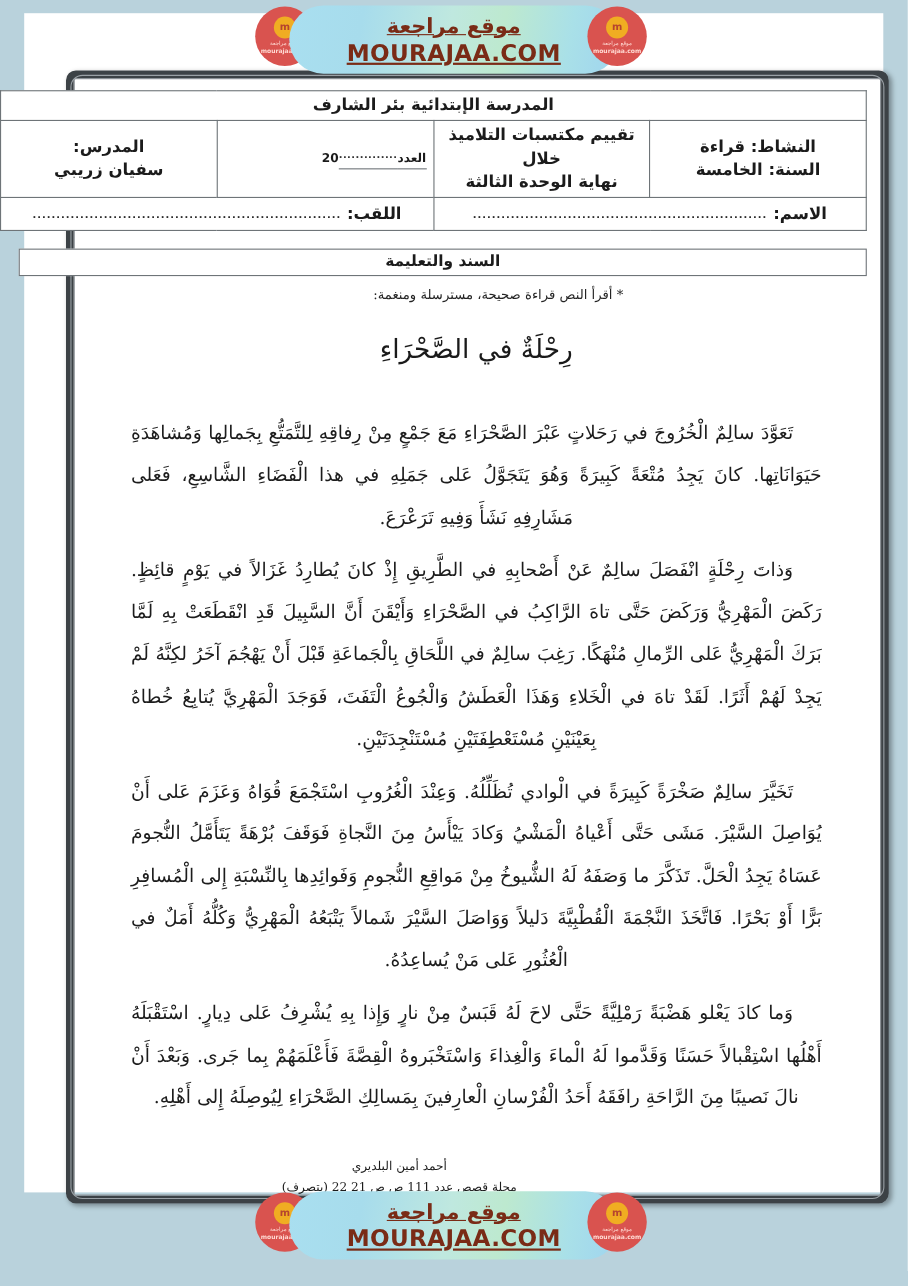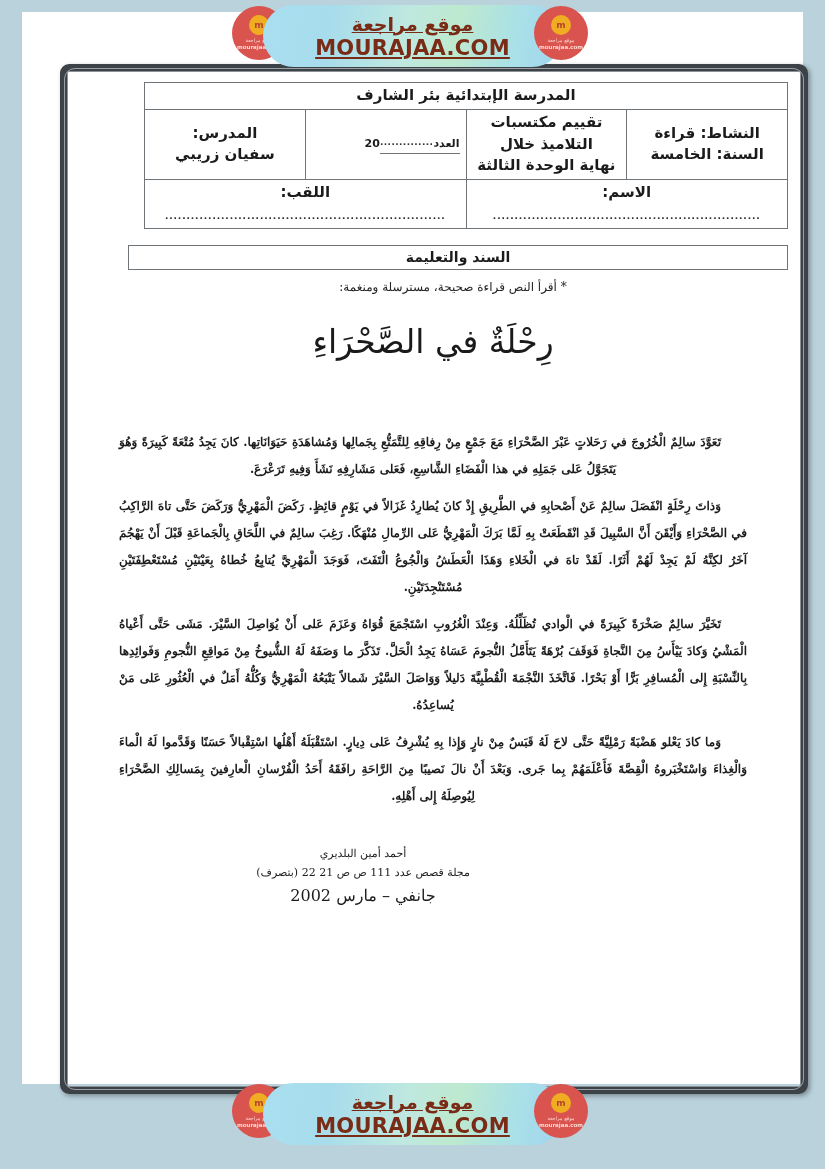--- a/index.html
+++ b/index.html
@@ -98,21 +98,21 @@
 
   .content {
     position: absolute;
     left: 56px; top: 70px;
     width: 710px; height: 990px;
     z-index: 12;
   }
 
   
   table.hdr {
-    width: 644px;
+    width: 788px;
     border-collapse: collapse;
     table-layout: fixed;
     background: #fff;
     direction: rtl;
   }
   table.hdr td {
     border: 1px solid #6e7478;
     padding: 2px 6px;
     text-align: center;
     vertical-align: middle;
@@ -139,21 +139,21 @@
   .row-names td { text-align: right; padding: 1px 8px 4px; height: 30px; }
   .dotfill {
     display: inline-block;
     font-size: 9px; letter-spacing: .9px; color: #2a2a2a;
     transform: translateY(4px);
     white-space: nowrap; overflow: hidden;
   }
 
   
   .section-bar {
-    width: 660px; margin-top: 16px;
+    width: 771px; margin-top: 16px;
     border: 1px solid #6e7478;
     text-align: center;
     font-size: 14px; font-weight: bold; color: #1b1b1b;
     padding: 3px 0 4px;
     background: #fff;
     direction: rtl;
   }
 
   
   .instruction {
@@ -163,36 +163,35 @@
     font-size: 12px;
     color: #242424;
     margin-top: 10px;
     padding-right: 10px;
     font-family: "DejaVu Serif", "Liberation Serif", serif;
   }
 
   .doc-title {
     text-align: center;
     direction: rtl;
-    font-size: 33px;
+    font-size: 24px;
     color: #1a1a1a;
-    margin: 28px 0 68px;
+    margin: 28px 0 44px;
     font-family: "DejaVu Serif", "Liberation Serif", serif;
   }
 
   .body-text {
     width: 628px;
     margin: 4px auto;
     direction: rtl;
     text-align: justify;
     font-family: "DejaVu Serif", "Liberation Serif", serif;
-    font-size: 12px;
+    font-size: 17px;
     color: #1c1c1c;
     line-height: 2.25;
-    font-weight: bold;
   }
   .body-text p {
     margin: 0 0 10px;
     text-indent: 26px;
     text-align: justify;
     text-align-last: center;
   }
 
   
   .source {

